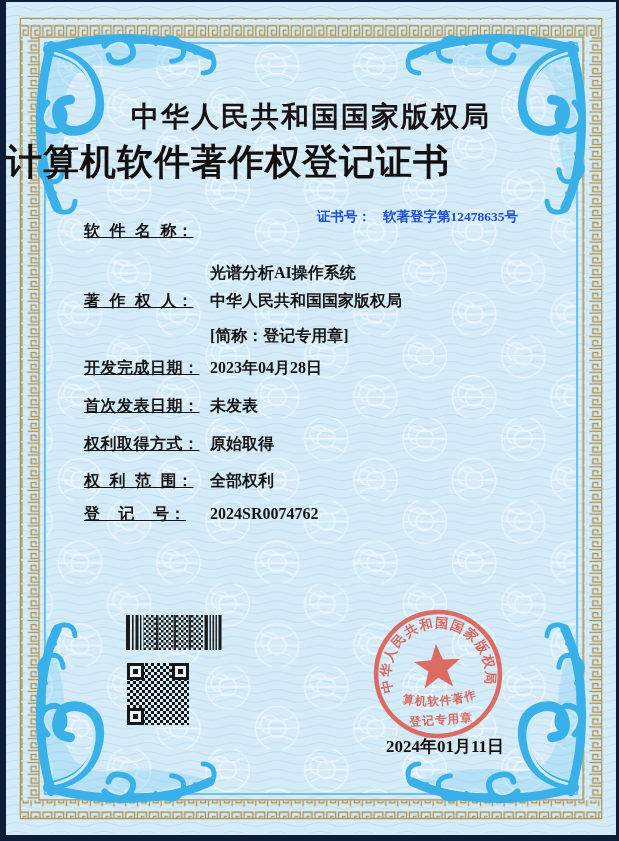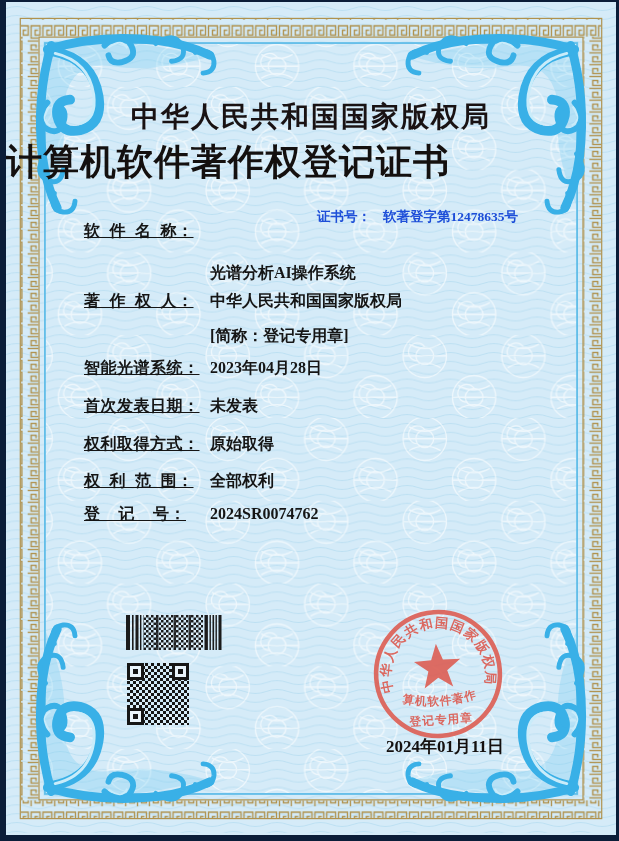--- a/index.html
+++ b/index.html
@@ -140,21 +140,21 @@
     <span class="val">
       <div>光谱分析AI操作系统</div>
       <div>[简称：登记专用章]</div>
     </span>
   </div>
   <div class="abs frow" style="top:288px">
     <span class="lab">著  作  权  人：</span>
     <span class="val">中华人民共和国国家版权局</span>
   </div>
   <div class="abs frow" style="top:355px">
-    <span class="lab">智能光谱系统：</span>
+    <span class="lab">开发完成日期：</span>
     <span class="val">2023年04月28日</span>
   </div>
   <div class="abs frow" style="top:393px">
     <span class="lab">首次发表日期：</span>
     <span class="val">未发表</span>
   </div>
   <div class="abs frow" style="top:431px">
     <span class="lab">权利取得方式：</span>
     <span class="val">原始取得</span>
   </div>

